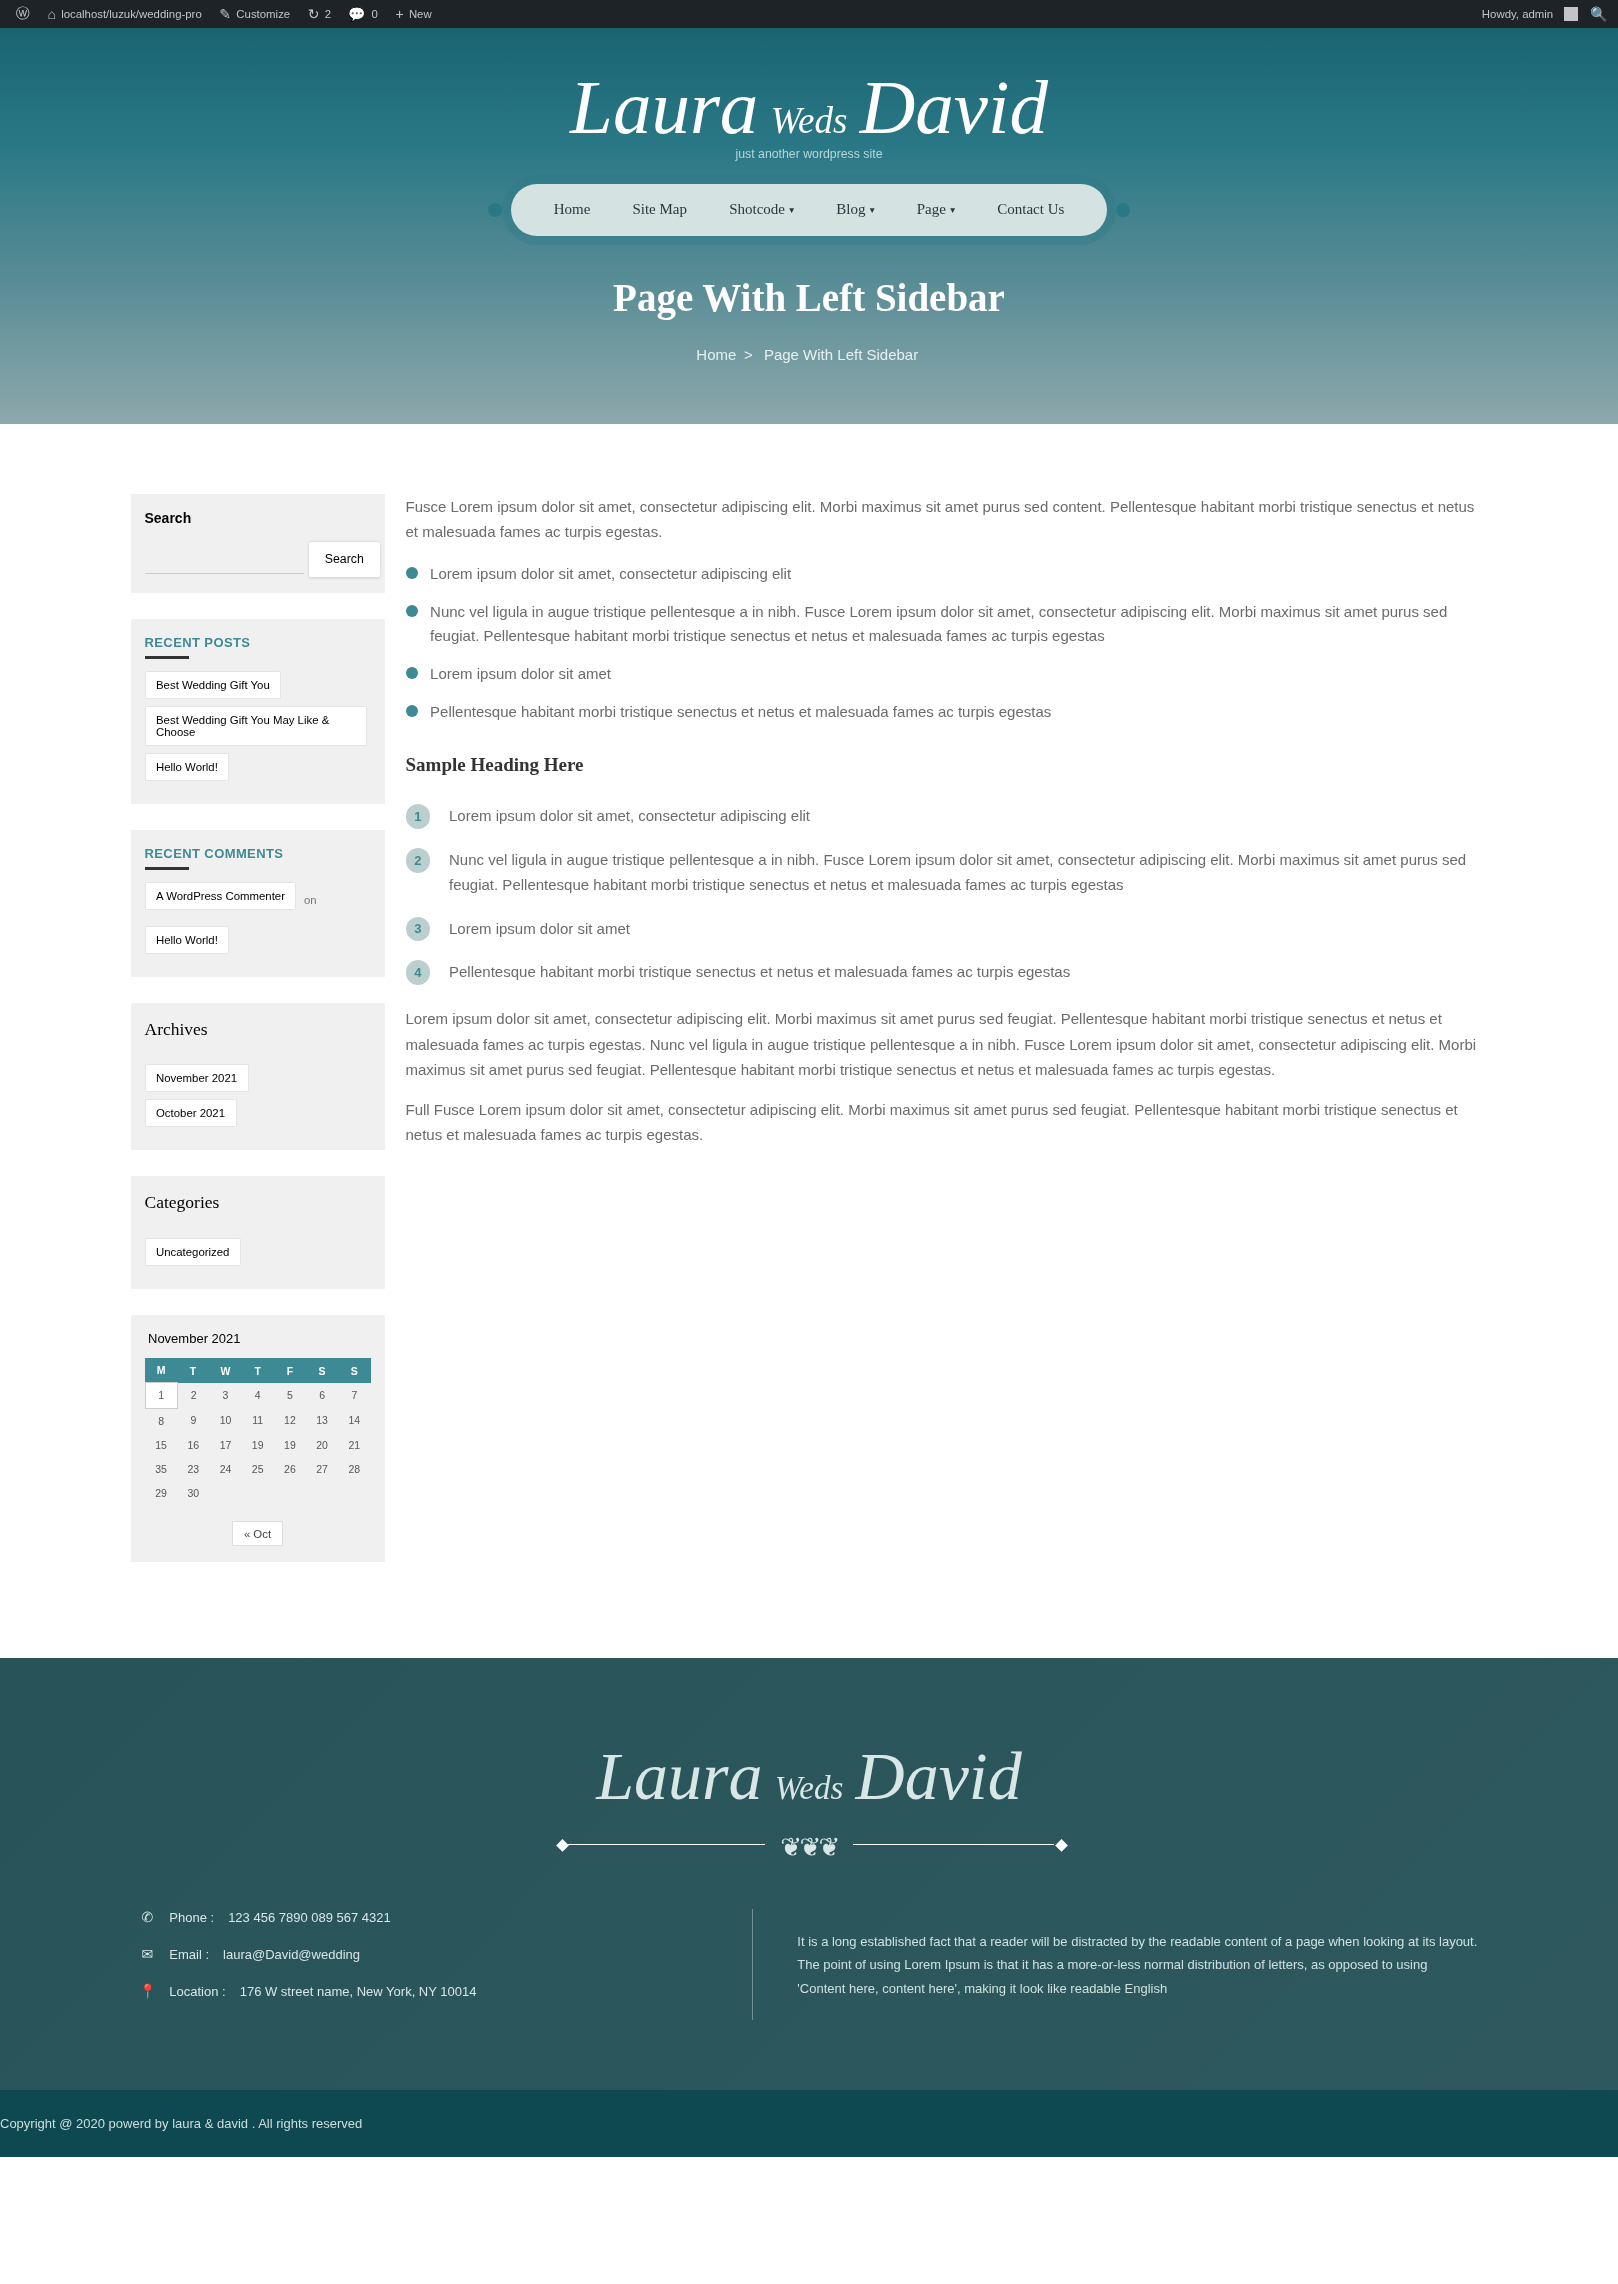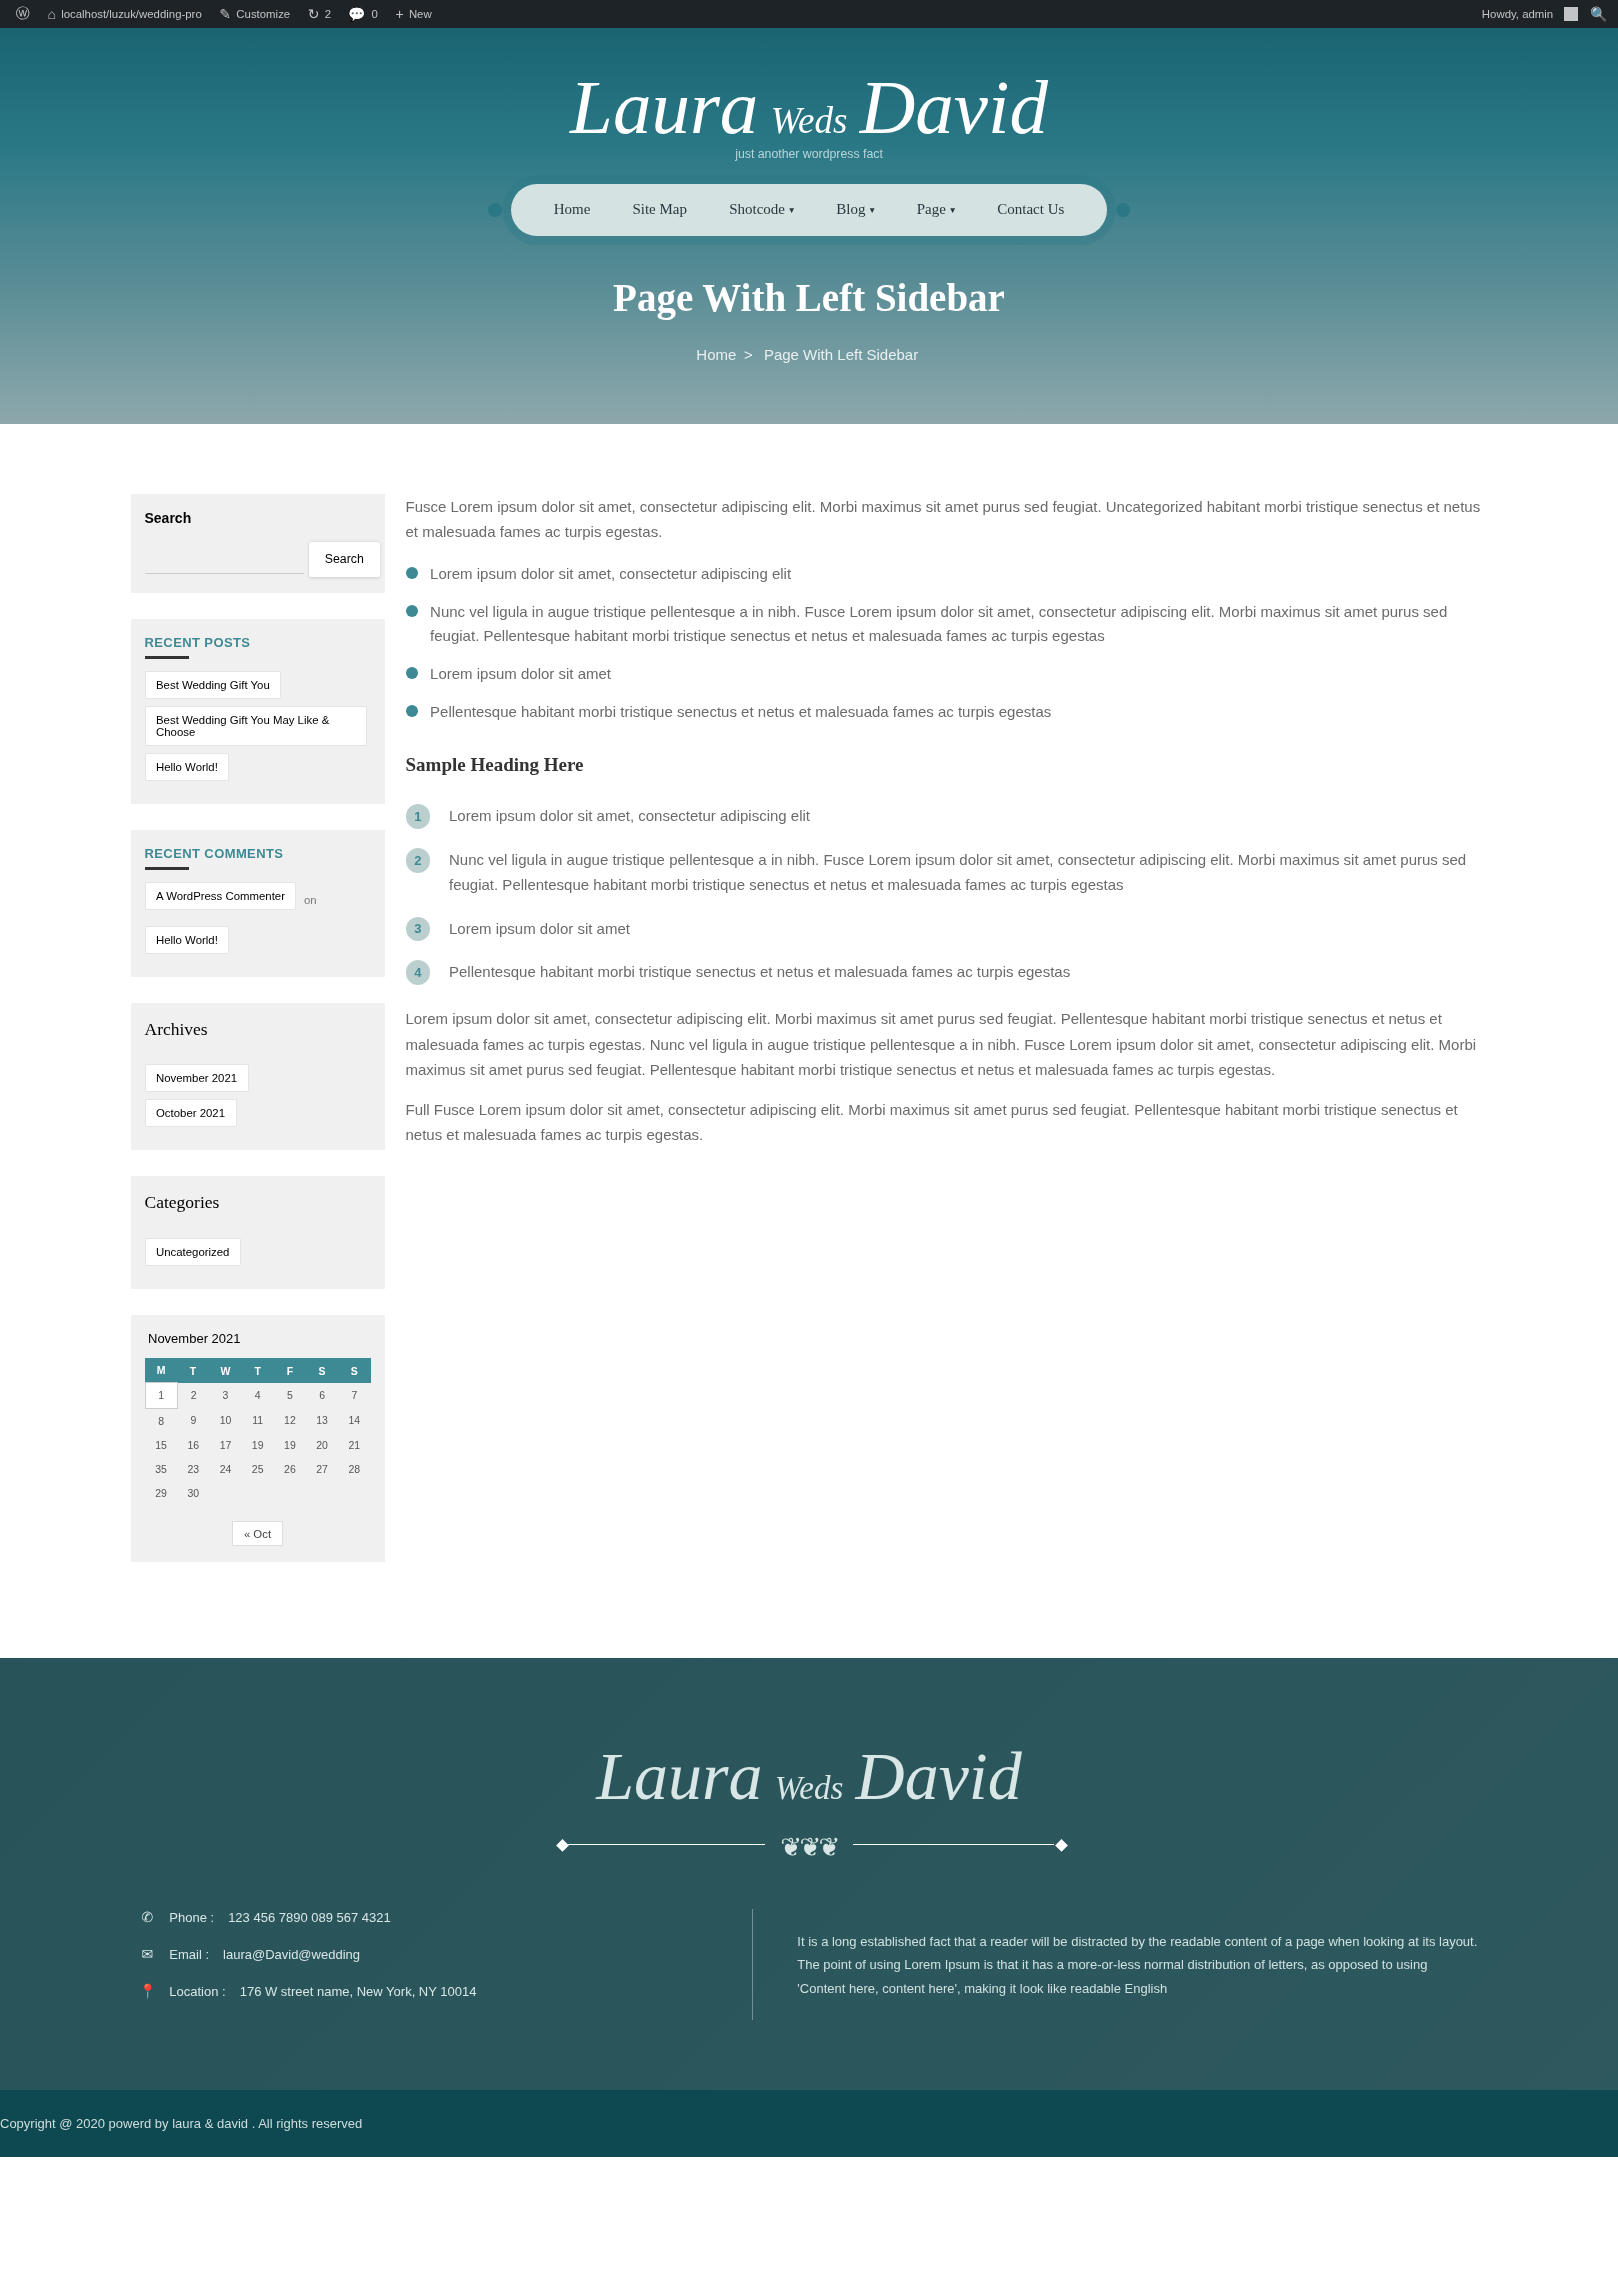--- a/index.html
+++ b/index.html
@@ -130,21 +130,21 @@
       </div>
   </div>
 </div>
 
 <div class="hero">
   <div class="brand">
     <span class="brand-big">Laura</span>
     <span class="brand-mid">Weds</span>
     <span class="brand-big">David</span>
   </div>
-  <div class="tagline">just another wordpress fact</div>
+  <div class="tagline">just another wordpress site</div>
 
   <div class="nav-wrap">
     <nav class="nav-pill" id="nav">
         <a class="nav-item">Home</a>
         <a class="nav-item">Site Map</a>
         <a class="nav-item">Shotcode<span class="chev">▾</span></a>
         <a class="nav-item">Blog<span class="chev">▾</span></a>
         <a class="nav-item">Page<span class="chev">▾</span></a>
         <a class="nav-item">Contact Us</a>
       </nav>
@@ -256,21 +256,21 @@
               <td></td>
             </tr>
           </tbody>
       </table>
       <div class="cal-nav"><a>« Oct</a></div>
     </div>
 
   </aside>
 
   <main class="main">
-    <p class="para">Fusce Lorem ipsum dolor sit amet, consectetur adipiscing elit. Morbi maximus sit amet purus sed feugiat. Uncategorized habitant morbi tristique senectus et netus et malesuada fames ac turpis egestas.</p>
+    <p class="para">Fusce Lorem ipsum dolor sit amet, consectetur adipiscing elit. Morbi maximus sit amet purus sed content. Pellentesque habitant morbi tristique senectus et netus et malesuada fames ac turpis egestas.</p>
     <div class="bullets" id="bul">
         <div class="bullet">
           <span class="dot"></span>
           <span>Lorem ipsum dolor sit amet, consectetur adipiscing elit</span>
         </div>
         <div class="bullet">
           <span class="dot"></span>
           <span>Nunc vel ligula in augue tristique pellentesque a in nibh. Fusce Lorem ipsum dolor sit amet, consectetur adipiscing elit. Morbi maximus sit amet purus sed feugiat. Pellentesque habitant morbi tristique senectus et netus et malesuada fames ac turpis egestas</span>
         </div>
         <div class="bullet">

